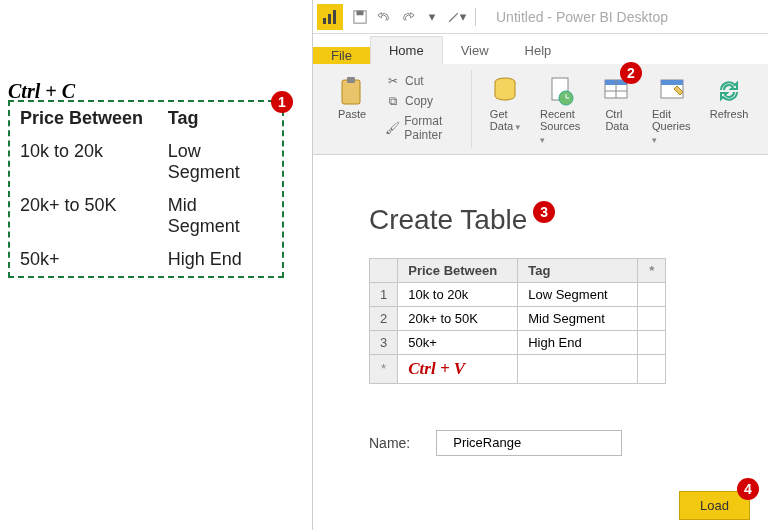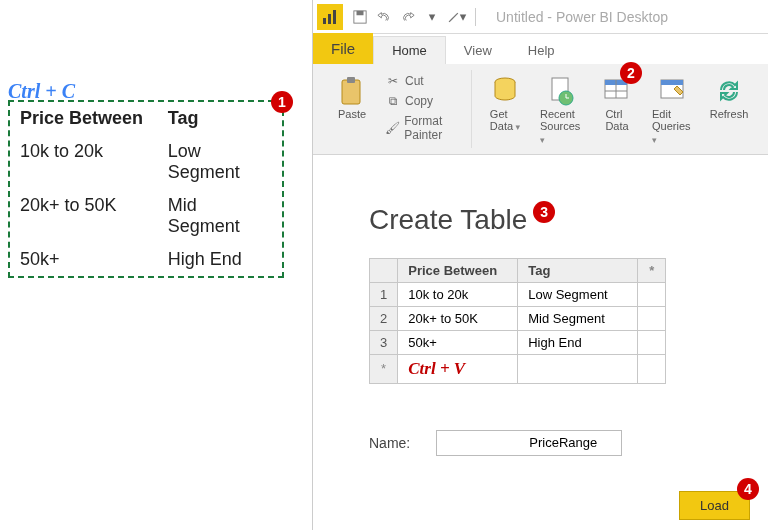--- a/index.html
+++ b/index.html
@@ -10,21 +10,21 @@
     background: #fff;
     width: 768px; height: 530px;
     position: relative; overflow: hidden;
   }
   
   .left-panel {
     position: absolute; left: 8px; top: 100px; width: 276px;
   }
   .ctrl-c {
     position: absolute; left: 8px; top: 80px;
-    color: #3b82f6; font-family: "Comic Sans MS", cursive;
+    color: #000000; font-family: "Comic Sans MS", cursive;
     font-size: 20px; font-style: italic; font-weight: bold;
   }
   .excel-sel {
     border: 2.5px dashed #1a7a3b;
     background: #fff;
     position: relative;
   }
   .excel-row { display: flex; }
   .excel-cell {
     padding: 6px 10px; font-size: 18px; color: #222;
@@ -64,21 +64,21 @@
   .title-text {
     margin-left: 12px; color: #aaa; font-size: 14px;
   }
   .title-sep { width:1px; height:18px; background:#ccc; margin:0 8px;}
   .tabs {
     display:flex; align-items:flex-end; height:30px;
     background:#fff;
   }
   .filetab {
     background:#f2c811; color:#444; padding:6px 18px;
-    font-size:15px; height:31px; display:flex;align-items:center;
+    font-size:13px; height:17px; display:flex;align-items:center;
   }
   .tab {
     padding:6px 18px; color:#666; font-size:13px;
   }
   .tab.active { background:#f1f1f1; color:#333; border:1px solid #ddd; border-bottom:none;}
   .ribbon {
     background:#f1f1f1; border-bottom:1px solid #d4d4d4;
     padding:6px 6px 6px 6px; display:flex; gap:0;
   }
   .rgroup { display:flex; flex-direction:column; align-items:center; padding:0 6px; }
@@ -108,21 +108,21 @@
     border:1px solid #c7c7c7; padding:4px 10px; text-align:left;
   }
   .grid th { background:#eee; font-weight:600; color:#444;}
   .grid .rownum { background:#eee; text-align:center; width:28px; color:#555;}
   .grid .star { color:#888; text-align:center;}
   .ctrl-v {
     color:#c00000; font-family:"Comic Sans MS",cursive; font-style:italic;
     font-weight:bold; font-size:17px;
   }
   .namerow { margin-top:46px; display:flex; align-items:center; gap:26px; font-size:14px; color:#444;}
-  .namebox { border:1px solid #bbb; padding:4px 24px; width:186px; height:26px; font-size:13px;text-align:right;}
+  .namebox { border:1px solid #bbb; padding:4px 16px; width:186px; height:26px; font-size:13px;}
   .footer {
     position:absolute; bottom:10px; right:18px;
     display:flex; gap:8px;
   }
   .btn {
     padding:6px 20px; font-size:13px; border:1px solid #bbb; background:#f5f5f5; color:#555;
   }
   .btn.load { background:#f2c811; border-color:#c9a300; color:#333; position:relative;}
 </style>
 </head>

